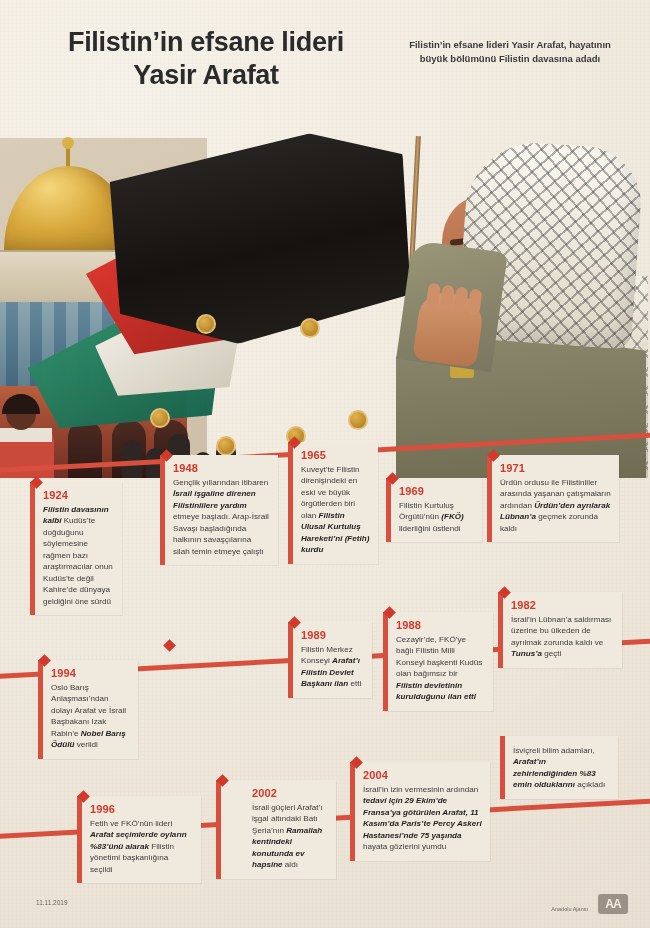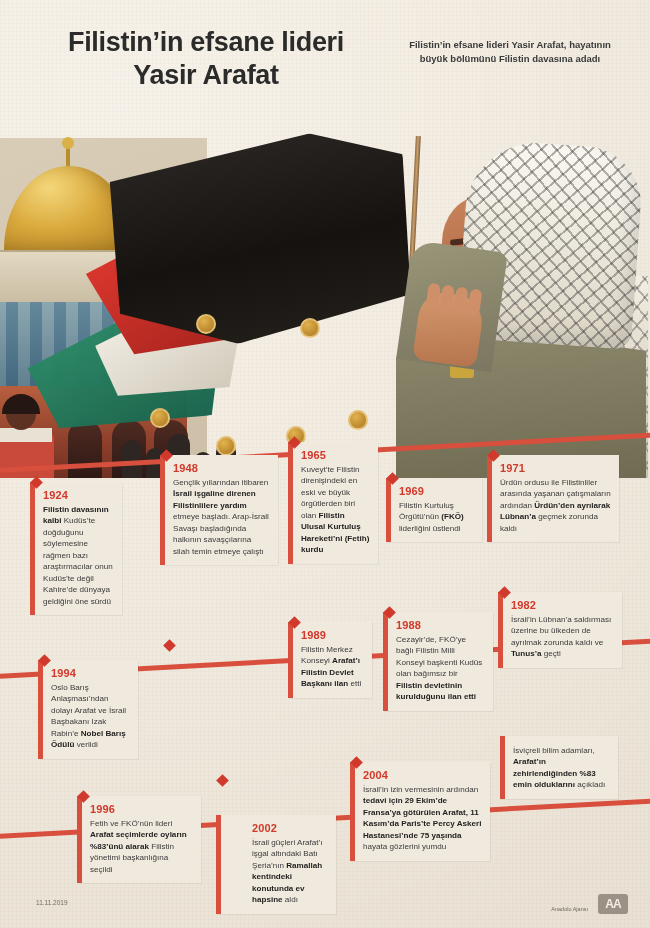--- a/index.html
+++ b/index.html
@@ -203,21 +203,21 @@
     border-left: 5px solid #d94f3d;
     padding: 7px 8px 8px 8px;
     z-index: 6;
     box-shadow: 1px 1px 0 rgba(0,0,0,0.05);
   }
   .card .yr {
     color: #d0392b; font-weight: bold; font-size: 11px;
     margin-bottom: 3px; letter-spacing: .1px;
   }
   .card .tx { font-size: 8.1px; line-height: 1.42; color: #3b3b3b; }
-  .card .tx b { color: #1f1f1f; }
+  .card .tx b { color: #1f1f1f; font-style: italic; }
   .marker {
     position: absolute; width: 9px; height: 9px; background: #d0392b;
     transform: rotate(45deg); z-index: 7;
   }
   .card.noyear .tx { margin-top: 2px; }
 
   
   .c1929 { left: 30px;  top: 482px; width: 92px; }
   .c1948 { left: 160px; top: 455px; width: 118px; }
   .c1965 { left: 288px; top: 442px; width: 90px; }
@@ -227,21 +227,21 @@
   
   .c1982 { left: 498px; top: 592px; width: 124px; }
   .c1988 { left: 383px; top: 612px; width: 110px; }
   .c1989 { left: 288px; top: 622px; width: 84px; }
   .c1993 { left: 163px; top: 645px; width: 112px; }
   .c1994 { left: 38px;  top: 660px; width: 100px; }
 
   
   .cch   { left: 500px; top: 736px; width: 118px; }
   .c2004 { left: 350px; top: 762px; width: 140px; }
-  .c2002 { left: 216px; top: 815px; width: 120px; padding-left: 31px; }
+  .c2002 { left: 216px; top: 780px; width: 120px; padding-left: 31px; }
   .c1996 { left: 77px;  top: 796px; width: 124px; }
 
   
   .footer-date { position: absolute; left: 36px; bottom: 22px; font-size: 6.5px; color: #6e6a63; z-index: 8; }
   .footer-credit { position: absolute; right: 62px; bottom: 16px; font-size: 5.5px; color: #6e6a63; z-index: 8; text-align: right;}
   .aa-logo {
     position: absolute; right: 22px; bottom: 14px; width: 30px; height: 20px;
     border-radius: 3px; background: #9c9186; z-index: 8;
     display: flex; align-items: center; justify-content: center;
     color: #f2ece2; font-size: 12px; font-weight: bold; letter-spacing: -1px;

